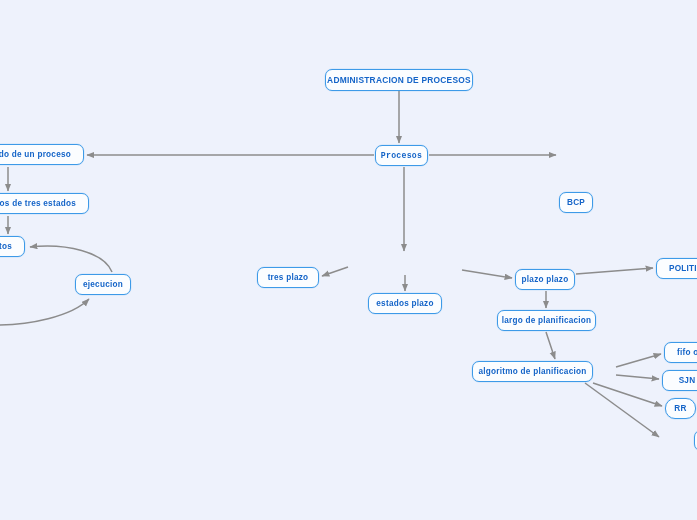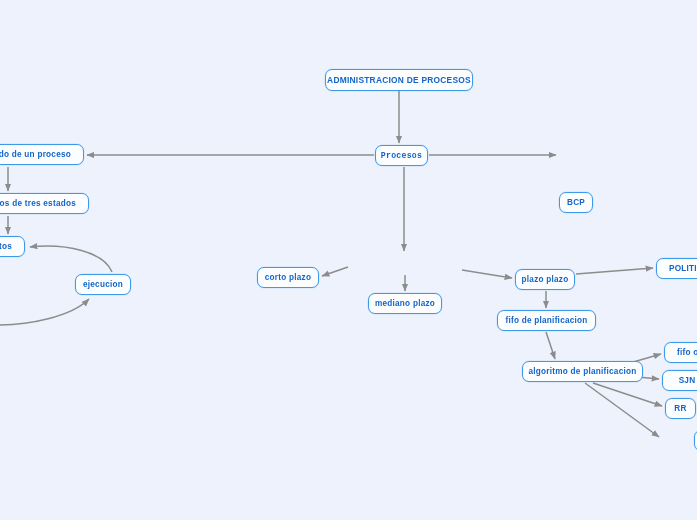--- a/index.html
+++ b/index.html
@@ -109,33 +109,33 @@
 
   <div class="node" style="left:-27px; top:144px; width:111px; justify-content:flex-end;">estado de un proceso</div>
 
   <div class="node" style="left:-29px; top:193px; width:118px; justify-content:flex-end;">procesos de tres estados</div>
 
   <div class="node" style="left:-20px; top:236px; width:45px; justify-content:flex-end;">listos</div>
 
   <div class="node" style="left:64px; top:274px; width:56px;margin-left:11px;">ejecucion</div>
 
 
-  <div class="node" style="left:257px; top:267px; width:62px;">corto plazo</div>
+  <div class="node" style="left:257px; top:267px; width:62px;">tres plazo</div>
 
-  <div class="node" style="left:368px; top:293px; width:74px;">mediano plazo</div>
+  <div class="node" style="left:368px; top:293px; width:74px;">estados plazo</div>
 
   <div class="node" style="left:515px; top:269px; width:60px;">plazo plazo</div>
 
   <div class="node" style="left:656px; top:258px; width:58px; justify-content:flex-start;">POLITICA</div>
 
-  <div class="node" style="left:497px; top:310px; width:99px;">fifo de planificacion</div>
+  <div class="node" style="left:497px; top:310px; width:99px;">largo de planificacion</div>
 
-  <div class="node" style="left:522px; top:361px; width:121px;">algoritmo de planificacion</div>
+  <div class="node" style="left:472px; top:361px; width:121px;">algoritmo de planificacion</div>
 
   <div class="node" style="left:664px; top:342px; width:48px; justify-content:flex-start;">fifo o f</div>
 
   <div class="node" style="left:662px; top:370px; width:50px;">SJN</div>
 
-  <div class="node" style="left:665px; top:398px; width:31px;">RR</div>
+  <div class="node" style="left:665px; top:398px; width:31px;border-radius:10px;">RR</div>
 
   <div class="node" style="left:694px; top:430px; width:36px;">SRTN</div>
 
 </div>
 
 </body></html>

